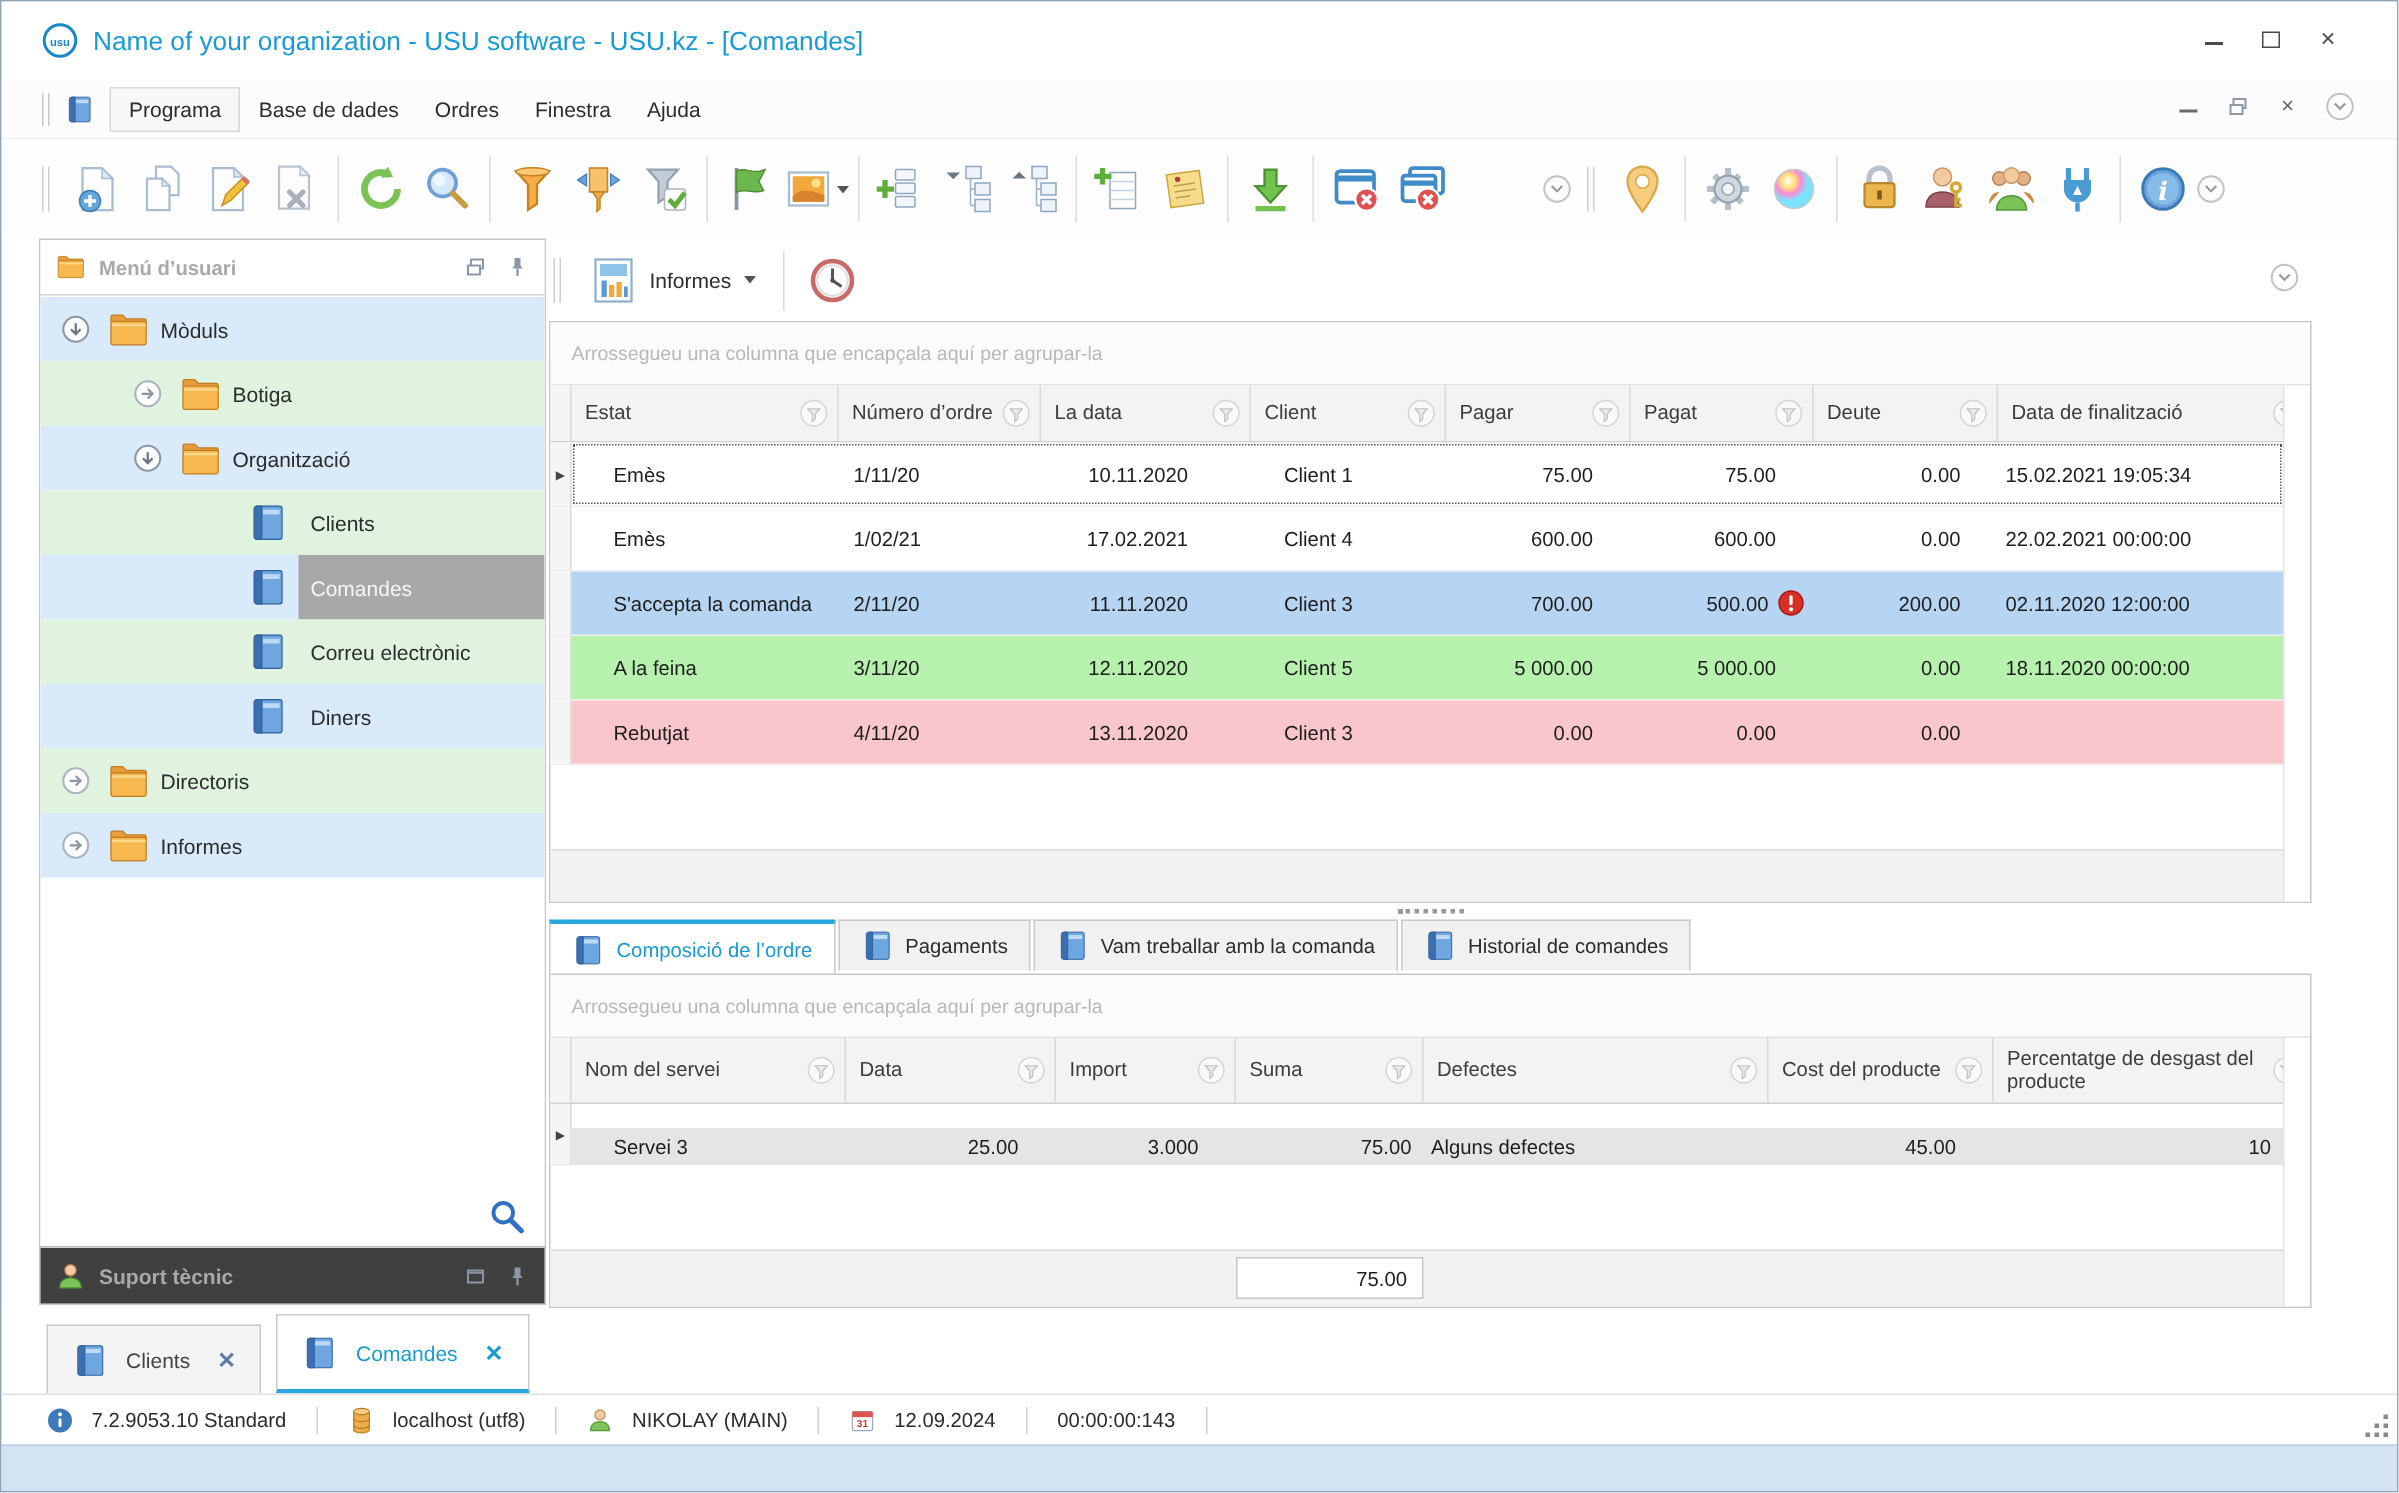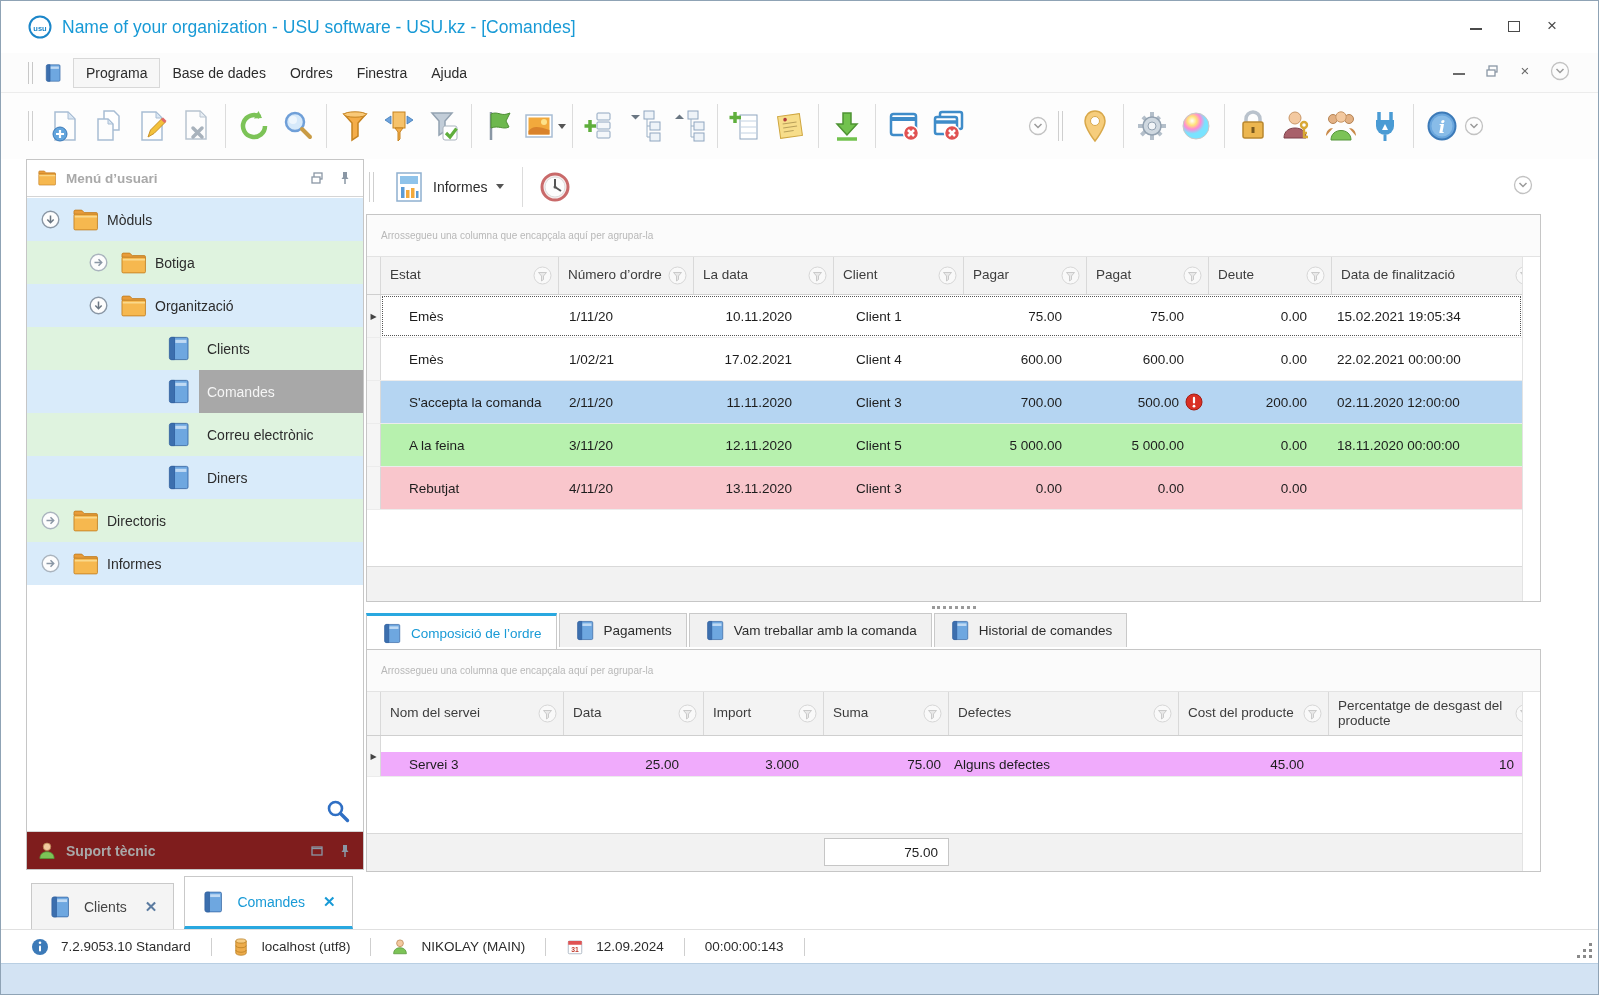--- a/index.html
+++ b/index.html
@@ -49,45 +49,45 @@
   .badge { width:19px; height:19px; position:absolute; }
   .l0 .badge { left:14px; } .l1 .badge { left:62px; }
   .ficon { width:33px; height:28px; position:absolute; }
   .l0 .ficon { left:42px; } .l1 .ficon { left:90px; }
   .bicon { width:27px; height:31px; position:absolute; left:138px; }
   .tlabel { position:absolute; left:80px; font-size:14px; color:#2c2c2c; }
   .l1 .tlabel { left:128px; } .l2 .tlabel { left:180px; }
   .sel-block { position:absolute; left:172px; right:0; top:0; bottom:0; background:#a8a8a8; }
   .titem.selected .tlabel { color:#f5f5f5; z-index:2; }
   .treesearch { position:absolute; right:12px; top:600px; width:26px; height:26px; cursor:pointer; }
-  .supportbar { position:absolute; left:0; right:0; bottom:0; height:38px; border-top:1px solid #d5d5d5; display:flex; align-items:center; padding:0 10px; background:#7f1d1d; }
+  .supportbar { position:absolute; left:0; right:0; bottom:0; height:38px; border-top:1px solid #d5d5d5; display:flex; align-items:center; padding:0 10px; background:#404040; }
   .supportbar .ptitle { color:#a9a9a9; font-weight:bold; font-size:14px; margin-left:9px; flex:1; }
   
   .reptoolbar { position:absolute; left:368px; top:158px; width:1172px; height:55px; display:flex; align-items:center; background:#fff; }
   .repbtn { display:flex; align-items:center; gap:7px; padding:4px 8px; cursor:default; }
   .repbtn .rlabel { font-size:14px; color:#2c2c2c; }
   .rsep { width:1px; height:40px; background:#dcdcdc; margin:0 10px; }
   .rchev { position:absolute; right:8px; top:16px; width:20px; height:20px; }
   
   .gridpanel { position:absolute; left:365px; width:1175px; border:1px solid #c6c6c6; background:#fff; }
   .maingrid { top:213px; height:388px; }
-  .groupstrip { height:42px; background:#fbfbfb; border-bottom:1px solid #e3e3e3; display:flex; align-items:center; padding-left:14px; color:#b8b8b8; font-size:10px; }
+  .groupstrip { height:42px; background:#fbfbfb; border-bottom:1px solid #e3e3e3; display:flex; align-items:center; padding-left:14px; color:#b8b8b8; font-size:13px; }
   .hdrrow { display:flex; background:#f3f3f3; border-bottom:1px solid #cfcfcf; height:38px; }
   .hcell { display:flex; align-items:center; border-right:1px solid #d9d9d9; padding:0 6px 0 9px; font-size:13.5px; color:#3c3c3c; position:relative; }
   .hcell .htext { flex:1; line-height:1.1; }
   .hfilter { width:19px; height:19px; opacity:.85; }
   .indic { width:14px; background:#f5f5f5; border-right:1px solid #d9d9d9; display:flex; align-items:center; justify-content:center; font-size:8px; color:#444; flex:0 0 14px; }
   .grow { display:flex; height:43px; border-bottom:1px solid #ececec; background:#fff; }
   .grow .gcontent { flex:1; display:flex; }
   .gcell { display:flex; align-items:center; font-size:13.5px; color:#1d1d1d; overflow:hidden; white-space:nowrap; }
   .al { justify-content:flex-start; } .ar { justify-content:flex-end; }
   .row-blue  .gcontent { background:#b5d5f2; }
   .row-green .gcontent { background:#b7f1ae; }
   .row-pink  .gcontent { background:#f9c6cc; }
-  .row-ltblue .gcontent { background:#f0abfc;margin-top:16px; }
+  .row-ltblue .gcontent { background:#e5e5e5;margin-top:16px; }
   .focusrow .gcontent { outline:1.5px dotted #555; outline-offset:-2px; }
   .alertbadge { width:18px; height:18px; margin-left:6px; flex:0 0 18px; }
   .gfooter { position:absolute; left:0; right:18px; bottom:0; height:35px; background:#f2f2f2; border-top:1px solid #d9d9d9; }
   .gutter { position:absolute; top:42px; bottom:0; right:0; width:18px; border-left:1px solid #e3e3e3; background:#fff; }
   .splitter { position:absolute; left:365px; top:601px; width:1175px; height:11px; display:flex; align-items:center; justify-content:center; }
   .splitter .dots { width:44px; border-top:3px dotted #9a9a9a; }
   
   .dtabs { position:absolute; left:365px; top:612px; height:37px; display:flex; align-items:flex-start; }
   .dtab { display:flex; align-items:center; gap:8px; height:34px; padding:0 14px; border:1px solid #c9c9c9; border-bottom:none; background:#f1f1f1; margin-right:2px; font-size:13.5px; color:#2c2c2c; cursor:default; }
   .dtab.active { height:37px; background:#fff; border-top:3px solid #29a8e0; color:#189ad6; }

